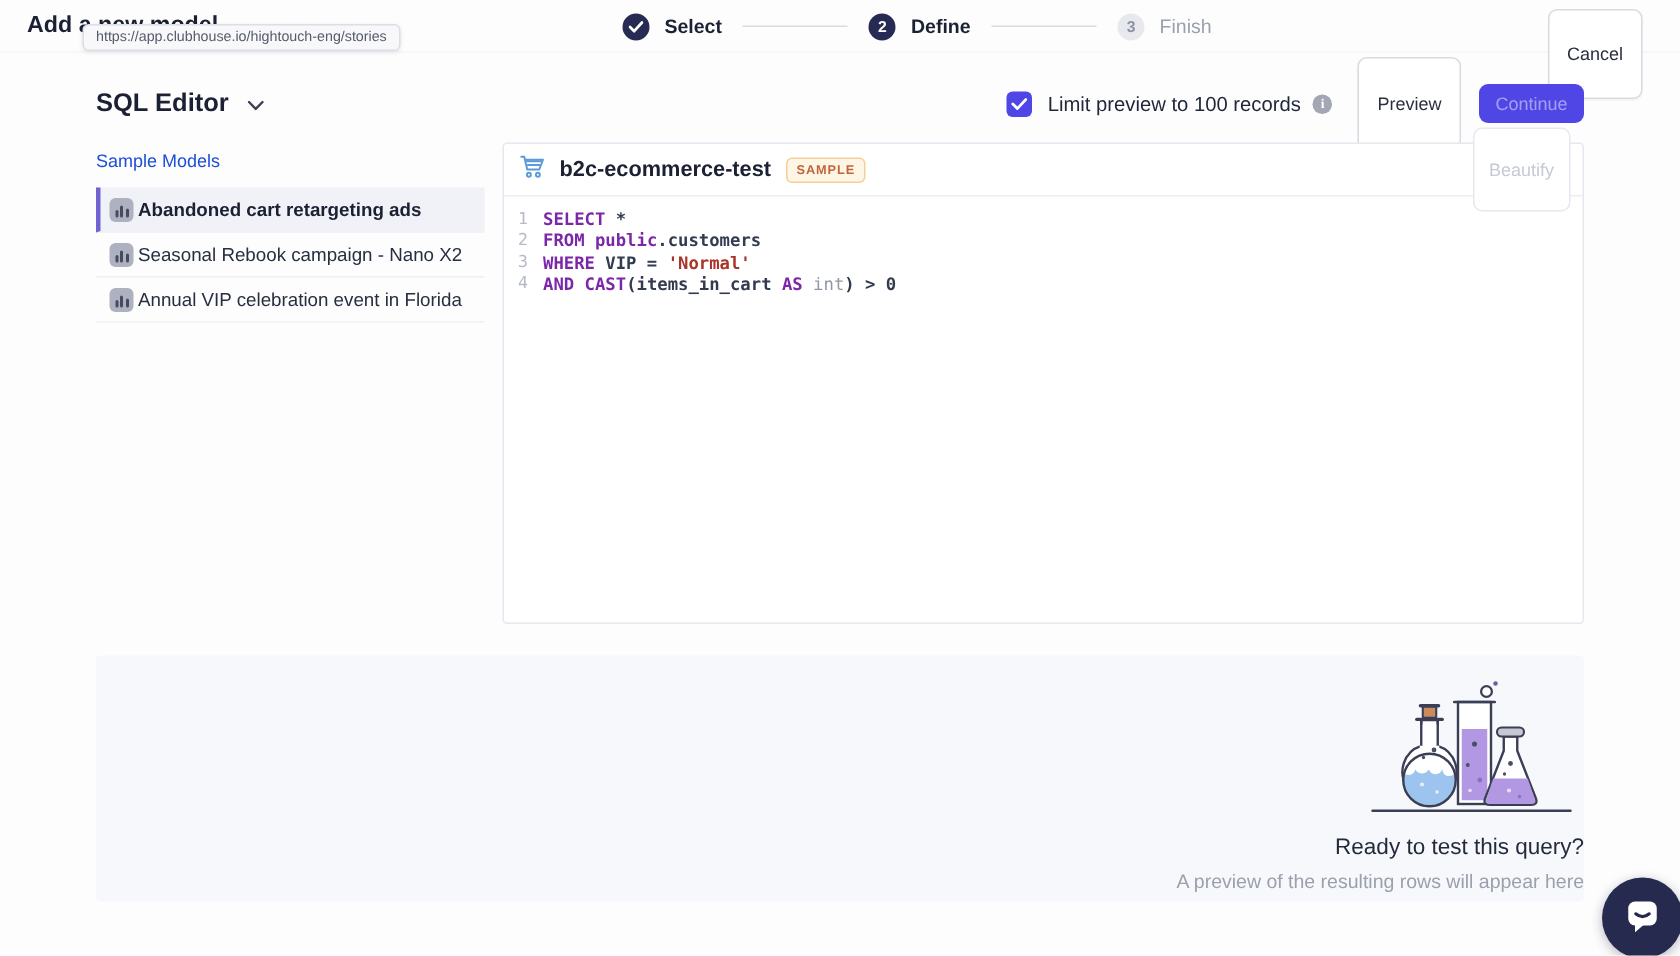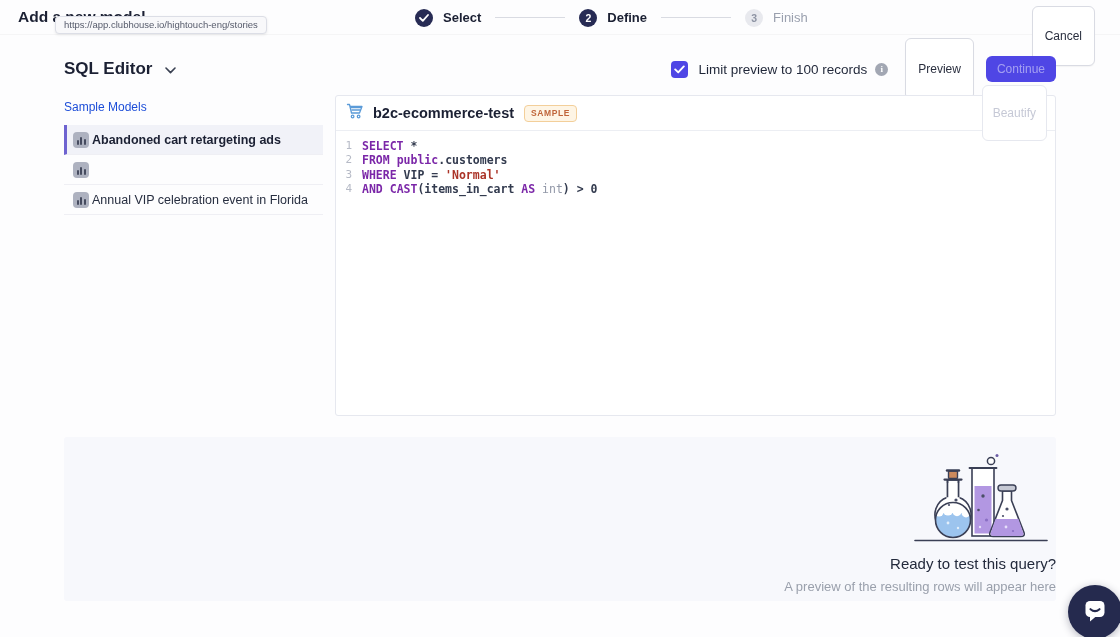--- a/index.html
+++ b/index.html
@@ -165,20 +165,21 @@
           <i></i>
         </span>
         <span>Abandoned cart retargeting ads</span>
       </div>
       <div class="model-item">
         <span class="model-icon">
           <i></i>
           <i></i>
           <i></i>
         </span>
+        <span>Seasonal Rebook campaign - Nano X2</span>
       </div>
       <div class="model-item">
         <span class="model-icon">
           <i></i>
           <i></i>
           <i></i>
         </span>
         <span>Annual VIP celebration event in Florida</span>
       </div>
     </div>

